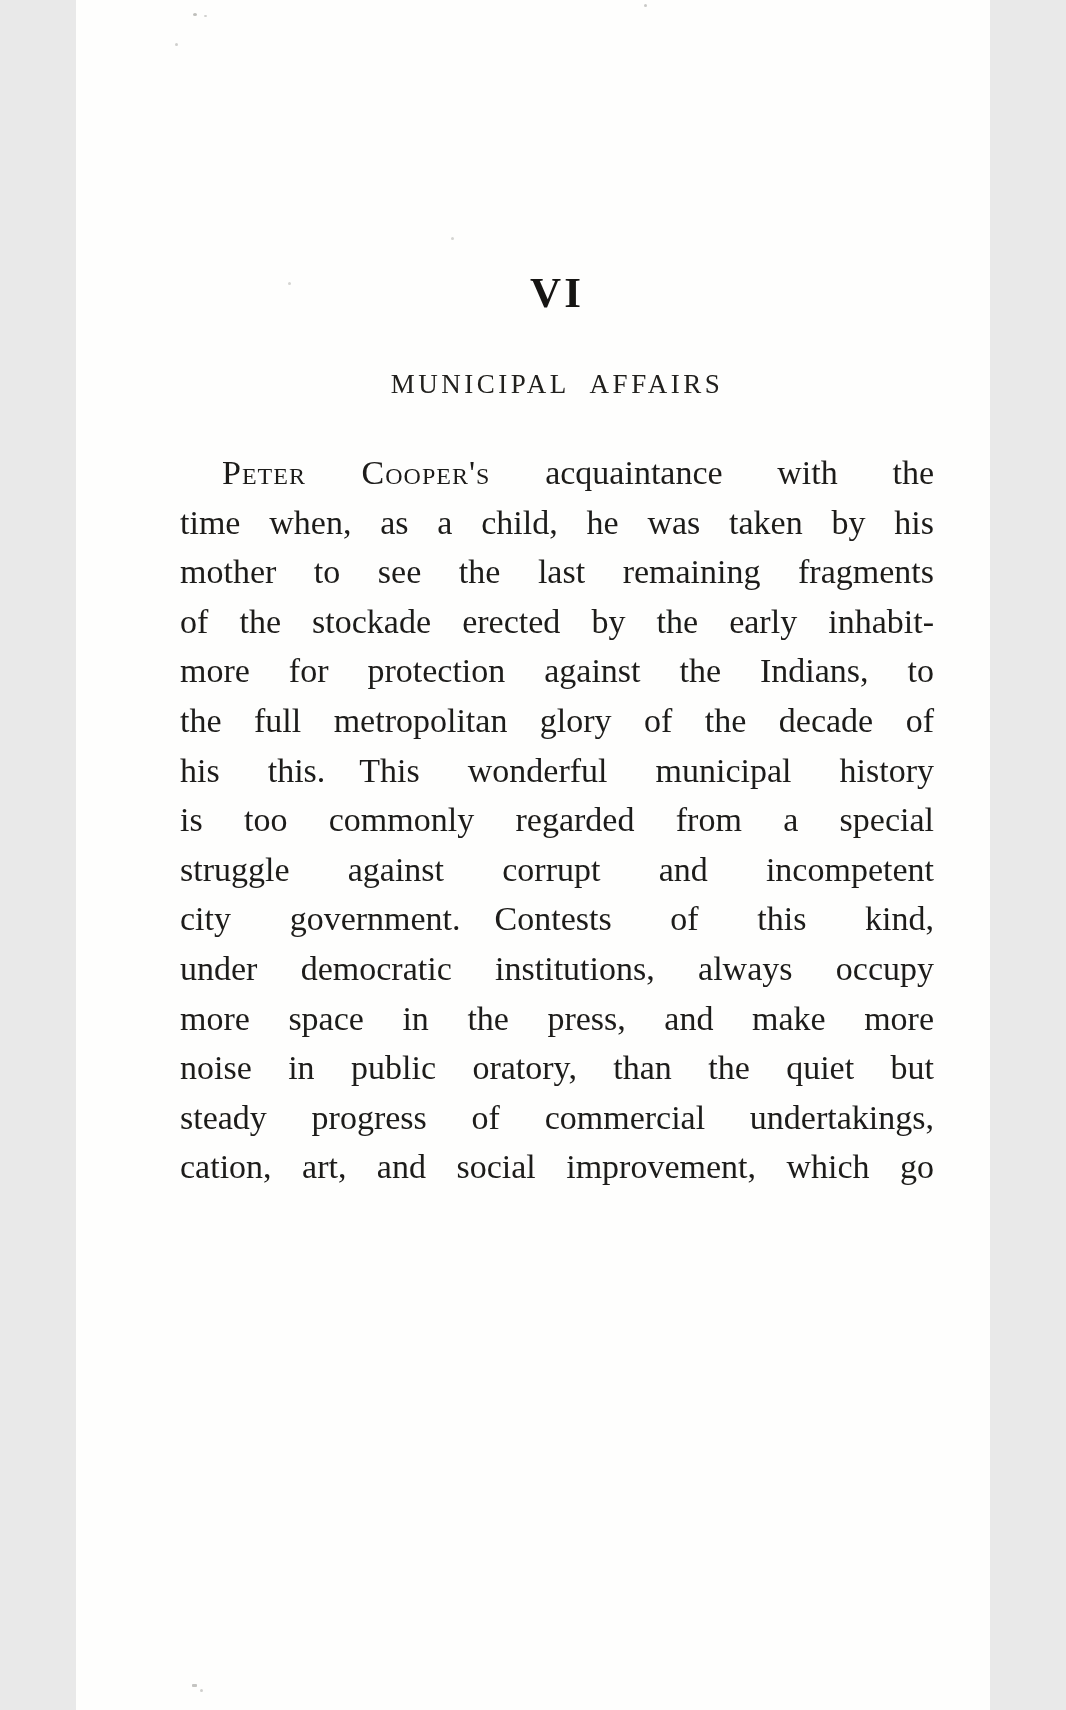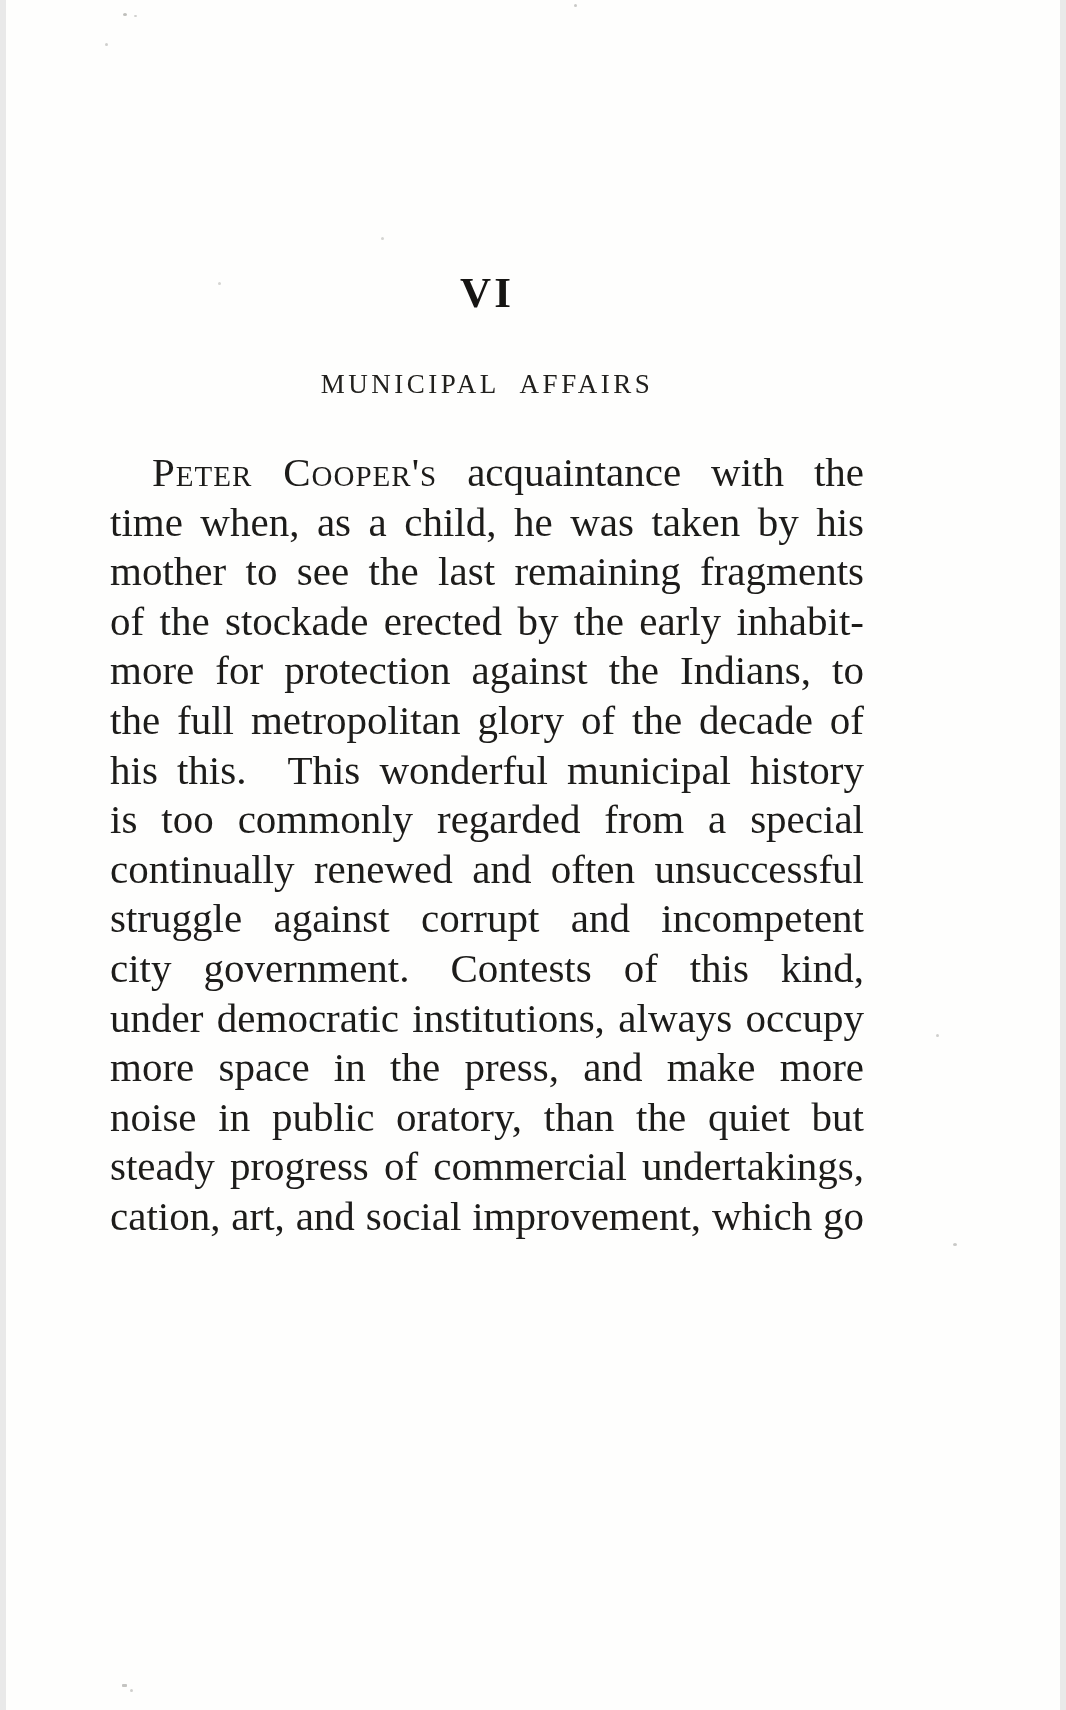--- a/index.html
+++ b/index.html
@@ -2,21 +2,21 @@
 <html><head>
 <meta charset="utf-8">
 <style>
   html, body {
     margin: 0;
     padding: 0;
     background: #e9e9e9;
   }
   .page {
     position: relative;
-    width: 1054px;
+    width: 914px;
     height: 1710px;
     margin: 0 auto;
     background: #fefefd;
     color: #1d1c1a;
     font-family: "Liberation Serif", "DejaVu Serif", serif;
     overflow: hidden;
   }
   .text-block {
     position: absolute;
     left: 104px;
@@ -35,21 +35,21 @@
     margin-top: 52px;
     text-align: center;
     font-size: 27px;
     font-weight: normal;
     letter-spacing: 3.5px;
     word-spacing: 12px;
     color: #21201d;
   }
   .paragraph {
     margin-top: 48px;
-    font-size: 41px;
+    font-size: 34px;
     line-height: 49.6px;
   }
   .line {
     text-align: justify;
     text-align-last: justify;
     -moz-text-align-last: justify;
     white-space: normal;
   }
   .line.first {
     padding-left: 42px;
@@ -102,21 +102,20 @@
 
       <div class="line first"><span class="lead-caps">Peter Cooper's</span> <span>acquaintance with the</span></div>
 
       <div class="line">time when, as a child, he was taken by his</div>
       <div class="line">mother to see the last remaining fragments</div>
       <div class="line">of the stockade erected by the early inhabit-</div>
       <div class="line">more for protection against the Indians, to</div>
       <div class="line">the full metropolitan glory of the decade of</div>
       <div class="line">his this. This wonderful municipal history</div>
       <div class="line">is too commonly regarded from a special</div>
-      <div class="line">continually renewed and often unsuccessful</div>
       <div class="line">struggle against corrupt and incompetent</div>
       <div class="line">city government. Contests of this kind,</div>
       <div class="line">under democratic institutions, always occupy</div>
       <div class="line">more space in the press, and make more</div>
       <div class="line">noise in public oratory, than the quiet but</div>
       <div class="line">steady progress of commercial undertakings,</div>
       <div class="line">cation, art, and social improvement, which go</div>
 
     </div>
   </div>

